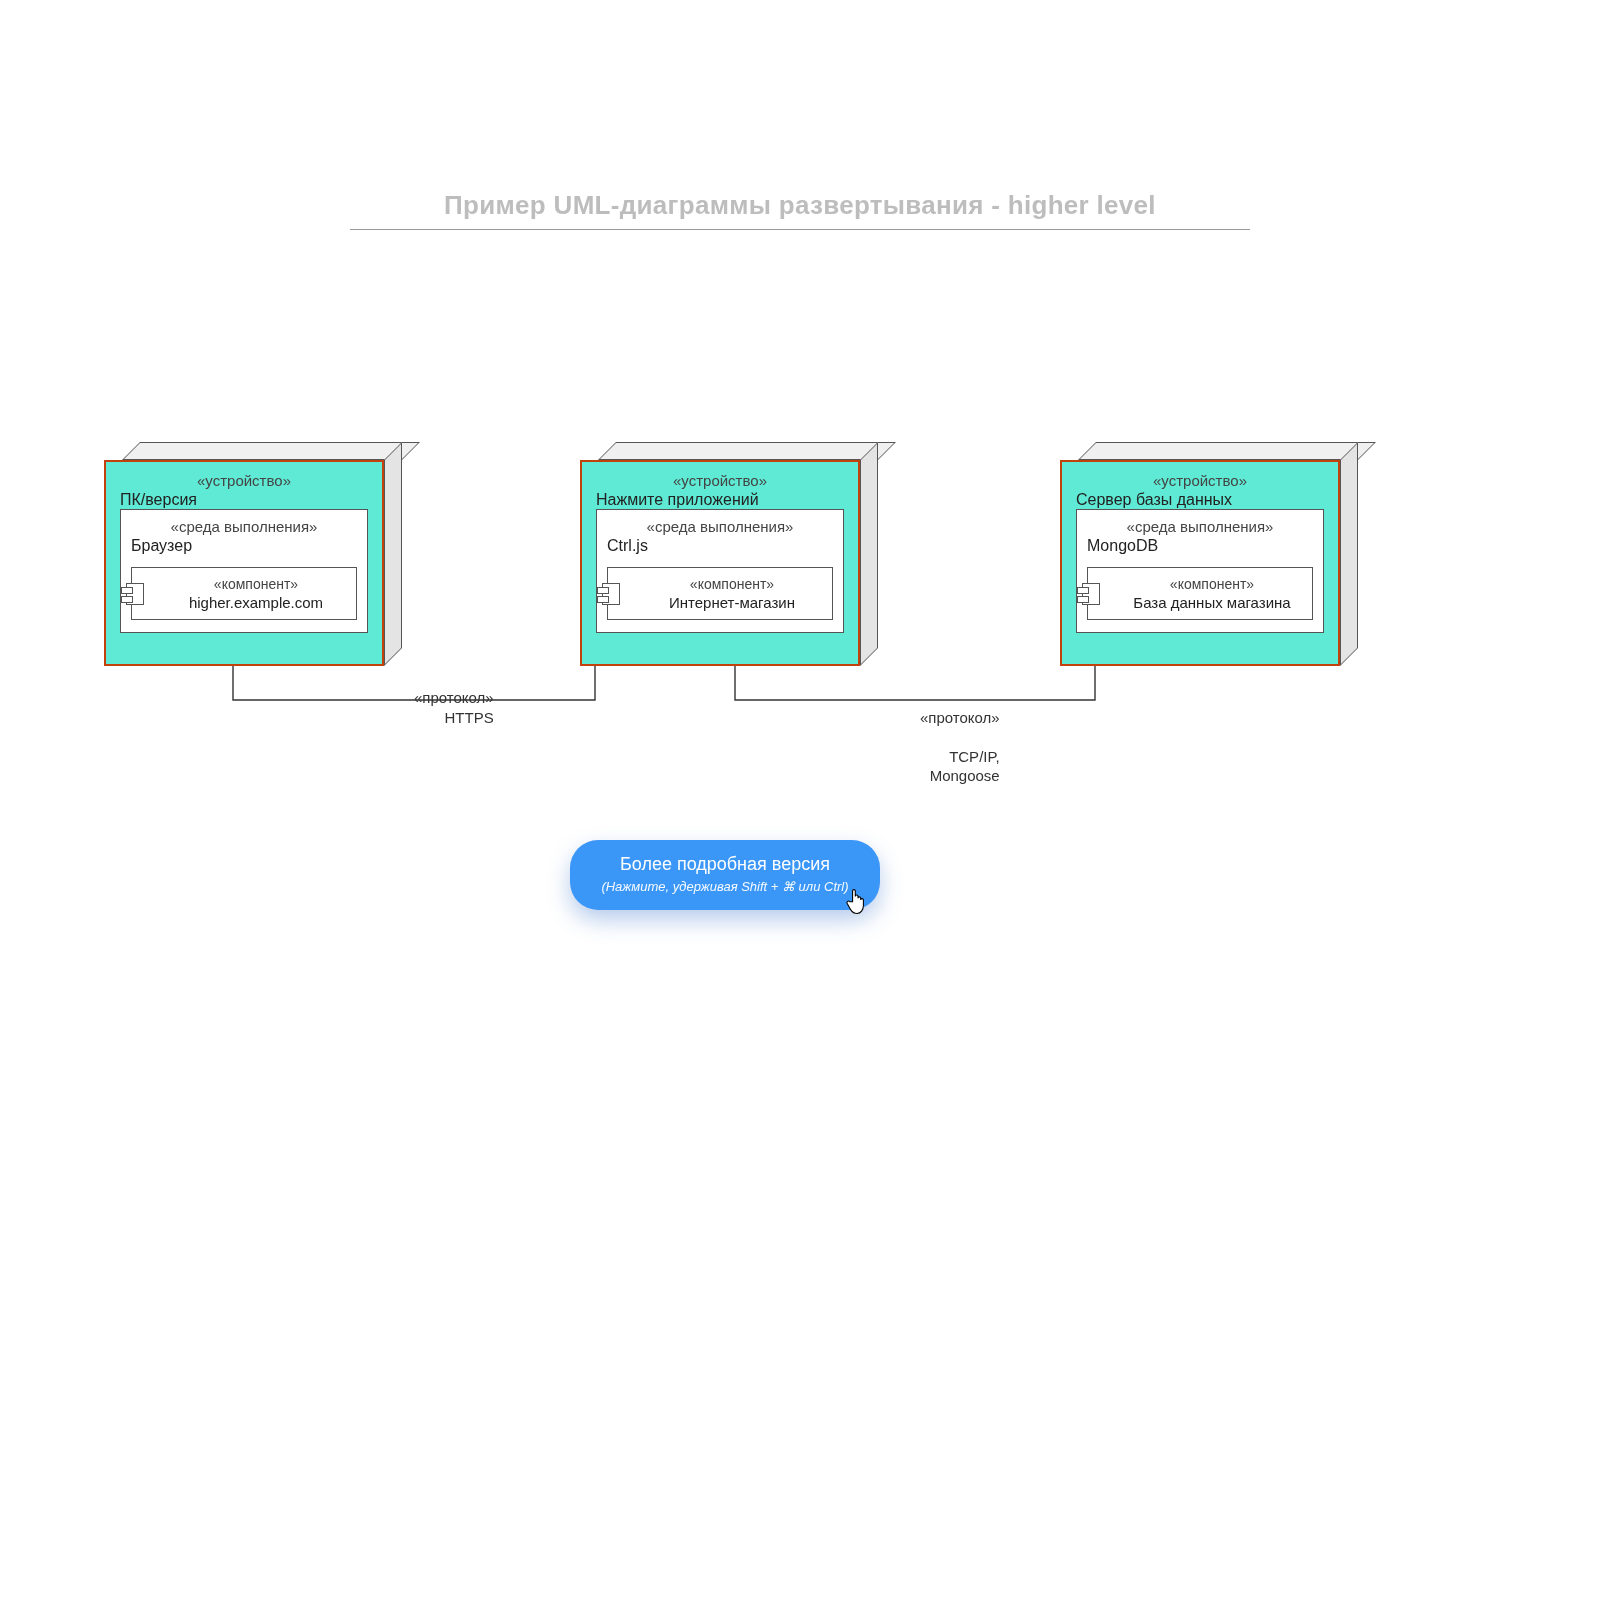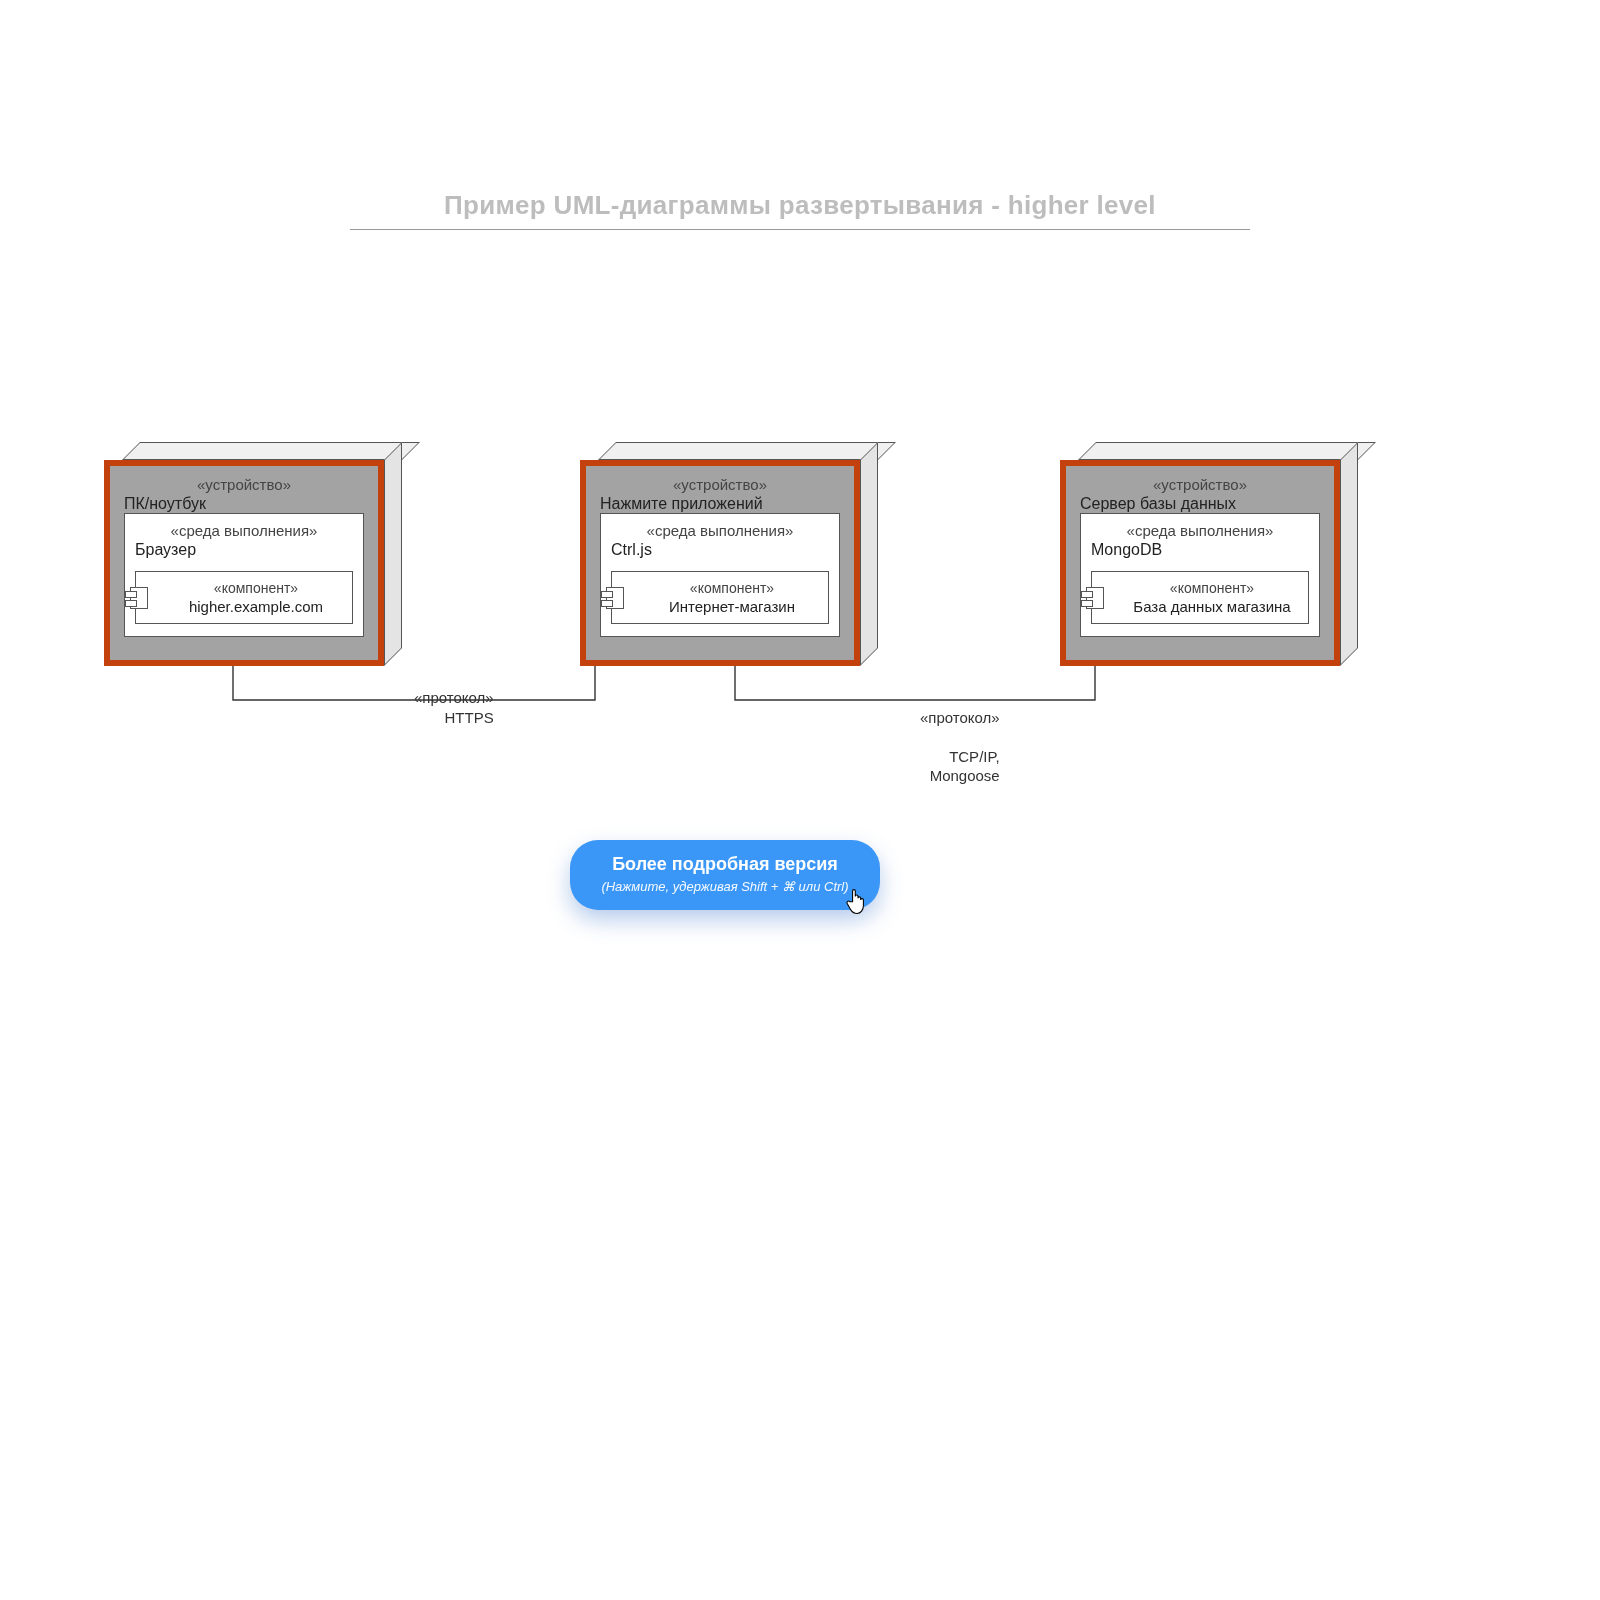--- a/index.html
+++ b/index.html
@@ -61,22 +61,22 @@
     top: 0; right: -18px;
     width: 18px; height: 100%;
     background: #e4e4e4;
     border: 1px solid #555;
     transform: skewY(-45deg);
     transform-origin: top left;
   }
   .node-face {
     position: relative;
     width: 100%; height: 100%;
-    background: #a3a3a3;
-    border: 6px solid #c2410c;
+    background: #5eead4;
+    border: 2px solid #c2410c;
     padding: 10px 14px 31px 14px;
   }
   .stereo {
     text-align: center;
     font-size: 15px;
     color: #444;
   }
   .node-name {
     text-align: left;
     font-size: 16px;
@@ -151,21 +151,21 @@
     padding: 14px 24px 16px 24px;
     background: #3b97f7;
     color: #fff;
     border-radius: 28px;
     text-align: center;
     box-shadow: 0 10px 22px rgba(50,110,200,0.35);
     cursor: pointer;
   }
   .cta-title {
     font-size: 18px;
-    font-weight: 700;
+    font-weight: 400;
   }
   .cta-sub {
     font-size: 13px;
     font-style: italic;
     margin-top: 4px;
     opacity: 0.95;
   }
 
   .cursor-icon {
     position: absolute;
@@ -187,21 +187,21 @@
     <path d="M 233 665 L 233 700 L 595 700 L 595 665" stroke="#333" stroke-width="1.4" fill="none"></path>
 
     <path d="M 735 665 L 735 700 L 1095 700 L 1095 665" stroke="#333" stroke-width="1.4" fill="none"></path>
   </svg>
 
   <div class="node3d" style="left:104px; top:460px; width:280px; height:206px;">
     <div class="node-top"></div>
     <div class="node-side"></div>
     <div class="node-face">
       <div class="stereo">«устройство»</div>
-      <div class="node-name">ПК/ноутбук</div>
+      <div class="node-name">ПК/версия</div>
       <div class="env-box">
         <div class="stereo">«среда выполнения»</div>
         <div class="node-name">Браузер</div>
         <div class="comp-box">
           <span class="comp-icon"></span>
           <div class="comp-stereo">«компонент»</div>
           <div class="comp-name">higher.example.com</div>
         </div>
       </div>
     </div>

